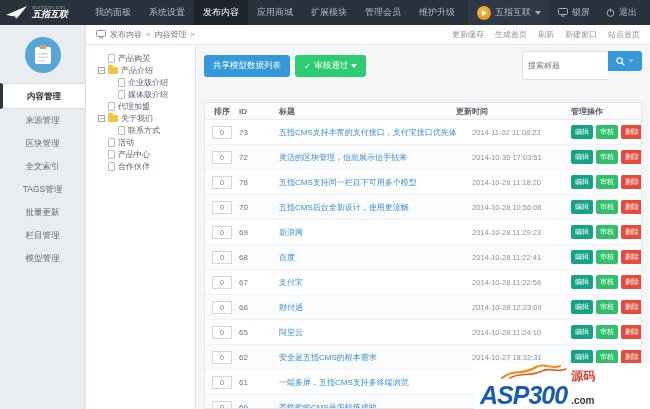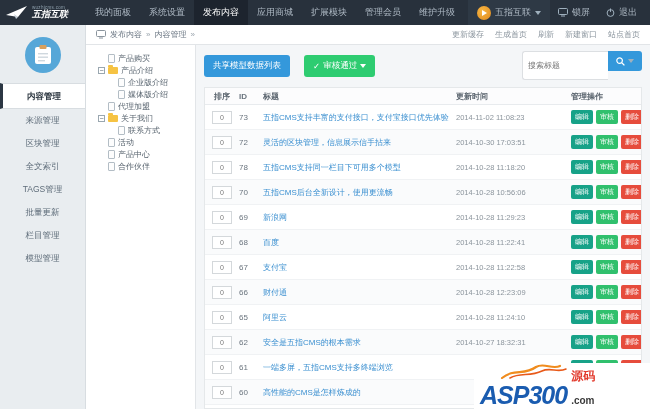--- a/index.html
+++ b/index.html
@@ -48,48 +48,48 @@
   
   .tree { width:110px; background:#fff; border-right:1px solid #e2e5e8; padding:7px 0 0 12px; flex-shrink:0; overflow:hidden; }
   .tnode { display:flex; align-items:center; gap:3px; height:12px; font-size:8px; color:#57636e; cursor:pointer; white-space:nowrap; }
   .expander { width:7px; height:7px; border:1px solid #9aa7b0; background:#fff; font-size:7px; line-height:5px; text-align:center; color:#57636e; flex-shrink:0; }
   .folder-ic { width:10px; height:7px; background:#f6c343; border-radius:1px; position:relative; flex-shrink:0; }
   .folder-ic::before { content:''; position:absolute; top:-2px; left:0; width:5px; height:2px; background:#f6c343; border-radius:1px 1px 0 0; }
   .page-ic { width:7px; height:9px; background:#fdfdfd; border:1px solid #b3bdc5; border-radius:1px; flex-shrink:0; }
 
   
   .main { flex:1; background:#f4f6f8; padding:6px 8px 0 8px; display:flex; flex-direction:column; min-width:0; overflow:hidden; }
-  .toolbar { display:flex; align-items:center; margin-bottom:7px; gap:14px; }
+  .toolbar { display:flex; align-items:center; margin-bottom:22px; gap:5px; }
   .btn { border:none; border-radius:3px; color:#fff; font-size:8.5px; padding:5px 9px; cursor:pointer;
     display:flex; align-items:center; gap:3px; font-family:inherit; }
   .btn-blue { background:#3498db; }
   .btn-green { background:#2ecc71; }
   .btn .caret { border-top-color:#fff; }
   .spacer { flex:1; }
   .search-box { display:flex; }
   .search-box input { width:86px; height:29px; border:1px solid #dcdfe2; border-right:none; border-radius:3px 0 0 3px;
     font-size:8px; padding:0 5px; color:#555; outline:none; font-family:inherit; }
   .btn-search { width:34px; height:20px; background:#3498db; border:none; border-radius:0 3px 3px 0;
     display:flex; align-items:center; justify-content:center; gap:3px; cursor:pointer; }
 
   
   .tablecard { background:#fff; border:1px solid #e5e8ea; flex:1; overflow:hidden; }
   .thead { display:flex; align-items:center; height:17px; font-size:8px; font-weight:bold; color:#5a646e;
     border-bottom:1px solid #e8ebee; background:#fcfcfd; }
   .trow { display:flex; align-items:center; height:25px; border-bottom:1px solid #f0f2f4; font-size:8px; }
   .trow:nth-child(even) { background:#fafbfc; }
   .col-sort { width:34px; display:flex; justify-content:center; flex-shrink:0; }
-  .col-id { width:24px; color:#6a747e; flex-shrink:0; }
+  .col-id { width:40px; color:#6a747e; flex-shrink:0; }
   .col-title { flex:1; min-width:0; overflow:hidden; white-space:nowrap; }
   .col-date { width:115px; flex-shrink:0; }
   .col-actions { width:70px; flex-shrink:0; display:flex; gap:3px; }
   .thead .col-sort { justify-content:center; }
   .sort-input { width:20px; height:13px; border:1px solid #d4d8db; font-size:7px; text-align:center; color:#777; font-family:inherit; }
   .title-link { color:#3a8fd0; text-decoration:none; cursor:pointer; }
-  .date { color:#8b949c; font-size:7.5px; }
+  .date { color:#8b949c; font-size:7.5px;padding-left:16px; }
   .act { font-size:7px; color:#fff; padding:2px 4px; border-radius:2px; cursor:pointer; white-space:nowrap; }
   .act-edit { background:#17a288; }
   .act-review { background:#30c06d; }
   .act-del { background:#e64c3c; }
 
   
   .watermark { position:absolute; right:0; bottom:0; width:176px; height:46px; background:#fff; z-index:9;
     display:flex; align-items:flex-end; padding:2px 5px 3px 6px; }
   .wm-brand { font-size:25px; font-weight:bold; font-style:italic; color:#1a5cb0; letter-spacing:-1px; line-height:.85; }
   .wm-right { display:flex; flex-direction:column; align-items:flex-start; margin-left:4px; line-height:1; }

